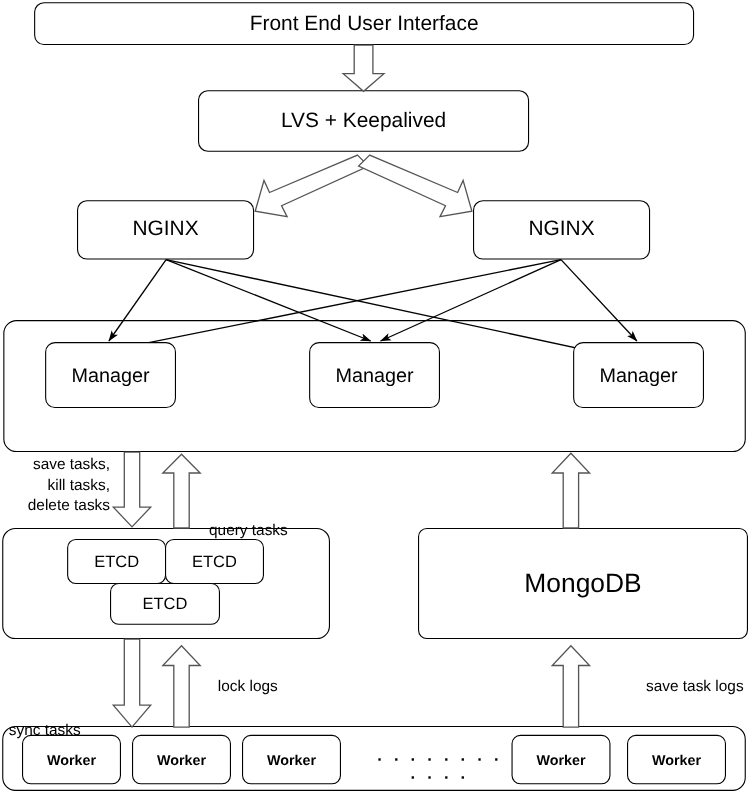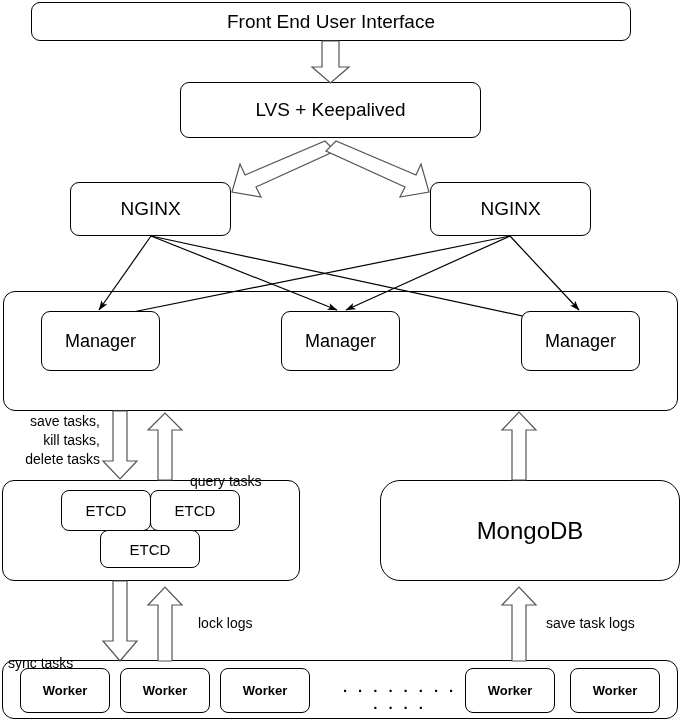--- a/index.html
+++ b/index.html
@@ -149,21 +149,21 @@
   <div class="node" style="left:61px; top:490px; width:90px; height:41px; border-radius:8px; font-size:15px;">
     <span>ETCD</span>
   </div>
   <div class="node" style="left:150px; top:490px; width:90px; height:41px; border-radius:8px; font-size:15px;">
     <span>ETCD</span>
   </div>
   <div class="node" style="left:100px; top:530px; width:100px; height:38px; border-radius:8px; font-size:15px;">
     <span>ETCD</span>
   </div>
 
-  <div class="node" style="left:380px; top:480px; width:300px; height:101px; border-radius:20px; font-size:24px;">
+  <div class="node" style="left:380px; top:480px; width:300px; height:101px; border-radius:8px; font-size:24px;">
     <span>MongoDB</span>
   </div>
 
   <div class="group-box" style="left:2px; top:660px; width:676px; height:59px;"></div>
 
   <div class="node" style="left:20px; top:668px; width:90px; height:45px; border-radius:8px; font-size:13px; font-weight:600;">
     <span>Worker</span>
   </div>
   <div class="node" style="left:120px; top:668px; width:90px; height:45px; border-radius:8px; font-size:13px; font-weight:600;">
     <span>Worker</span>
@@ -184,15 +184,15 @@
 kill tasks,
 delete tasks</div>
 
   <div class="label" style="left:190px; top:438px; width:100px; font-size:14px; text-align:left;margin-top:34px;">query tasks</div>
 
 
   <div class="label" style="left:8px; top:614px; width:90px; font-size:14px; text-align:left;margin-top:40px;">sync tasks</div>
 
   <div class="label" style="left:198px; top:614px; width:90px; font-size:14px; text-align:left;">lock logs</div>
 
-  <div class="label" style="left:546px; top:614px; width:130px; font-size:14px; text-align:left;">save task logs</div>
+  <div class="label" style="left:546px; top:614px; width:130px; font-size:14px; text-align:right;">save task logs</div>
 
 </div>
 
 </body></html>

